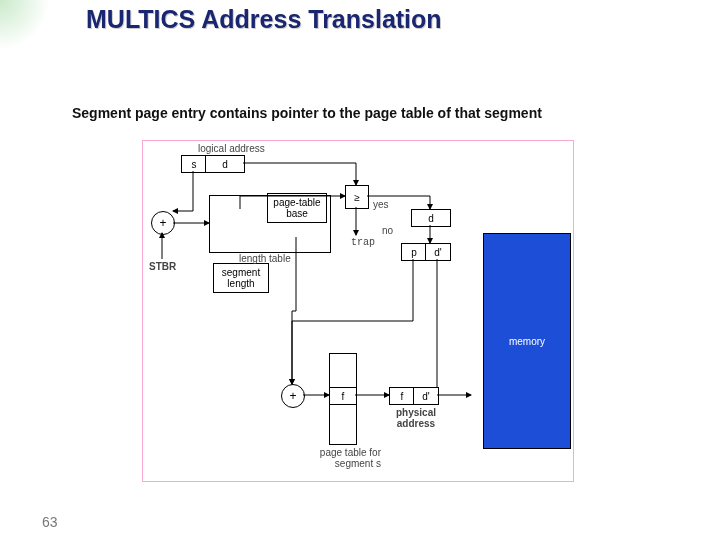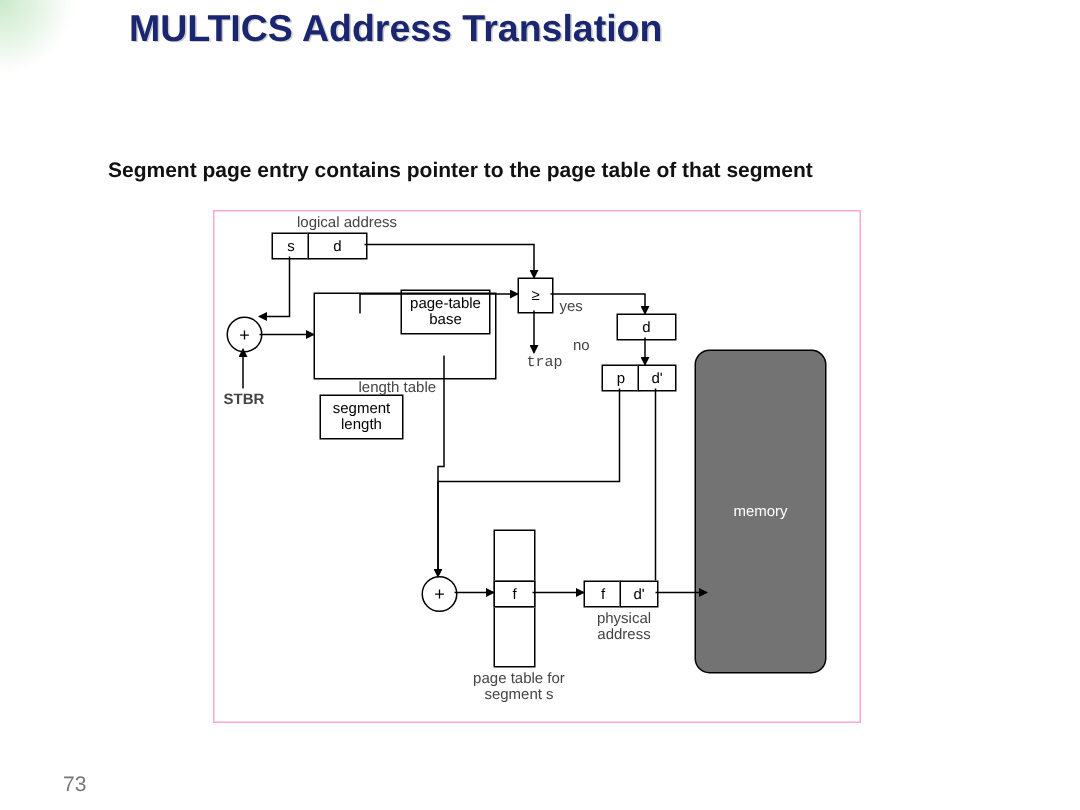--- a/index.html
+++ b/index.html
@@ -128,29 +128,29 @@
   <div class="label" style="top:120px; left:6px;font-weight:bold;">STBR</div>
 
   <div class="box" style="top:102px; left:258px; width:24px; height:16px;">p</div>
   <div class="box" style="top:102px; left:282px; width:24px; height:16px;">d'</div>
 
   <div class="plus" style="top:243px; left:138px;">+</div>
 
   <div class="box" style="top:212px; left:186px; width:26px; height:90px; background:transparent;"></div>
   <div class="box" style="top:246px; left:186px; width:26px; height:16px; background:#eee;"></div>
   <div class="box" style="top:246px; left:186px; width:26px; height:16px;">f</div>
-  <div class="label" style="top:306px; left:168px; text-align:center; width:70px; white-space:pre-line; line-height:1.1;">page table for
+  <div class="label" style="top:306px; left:168px; text-align:right; width:70px; white-space:pre-line; line-height:1.1;">page table for
 segment s</div>
 
   <div class="box" style="top:246px; left:246px; width:24px; height:16px;">f</div>
   <div class="box" style="top:246px; left:270px; width:24px; height:16px;">d'</div>
-  <div class="label" style="top:266px; left:250px; white-space:pre-line; line-height:1.1; text-align:center; width:46px;">physical
+  <div class="label" style="top:266px; left:250px; white-space:pre-line; line-height:1.1; text-align:center; width:46px;font-weight:bold;">physical
 address</div>
 
-  <div class="box" style="top:92px; left:320px; width:86px; height:214px; background:#737373; color:#fff;border-radius:10px;">memory</div>
+  <div class="box" style="top:92px; left:340px; width:86px; height:214px; background:#1d4ed8; color:#fff;">memory</div>
 
   <svg class="lines" viewBox="0 0 430 340">
     <defs>
       <marker id="arr" markerWidth="6" markerHeight="6" refX="5" refY="3" orient="auto">
         <path d="M0,0 L6,3 L0,6 Z" fill="#000"></path>
       </marker>
     </defs>
 
     <path d="M50 30 V70 H30" stroke="#000" fill="none" marker-end="url(#arr)"></path>
 
@@ -177,13 +177,13 @@
     <path d="M212 254 H246" stroke="#000" fill="none" marker-end="url(#arr)"></path>
 
     <path d="M294 118 V246 H294" stroke="#000" fill="none"></path>
     <path d="M294 246 H294" stroke="#000" fill="none"></path>
 
     <path d="M294 254 H328" stroke="#000" fill="none" marker-end="url(#arr)"></path>
   </svg>
 
 </div>
 
-<div class="page-num">73</div>
+<div class="page-num">63</div>
 
 </body></html>

